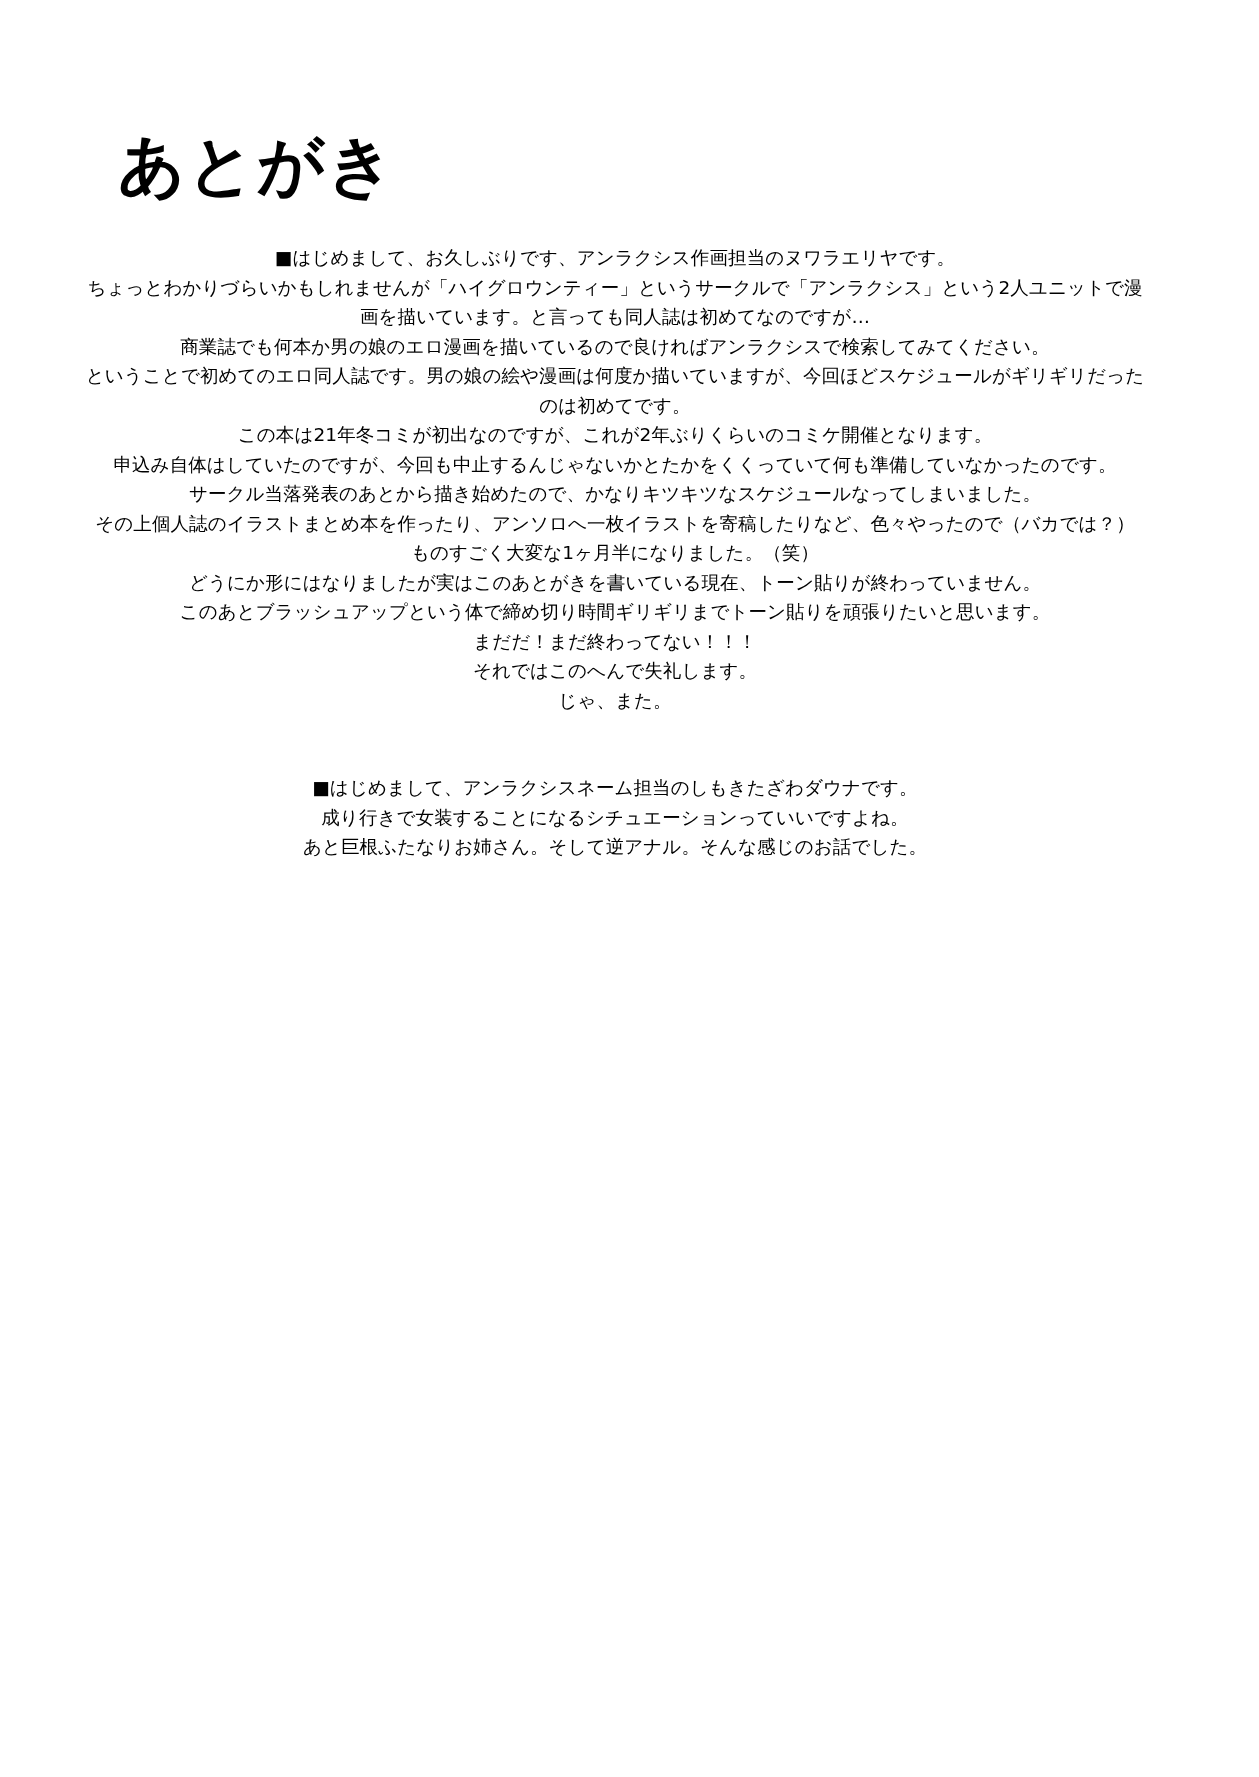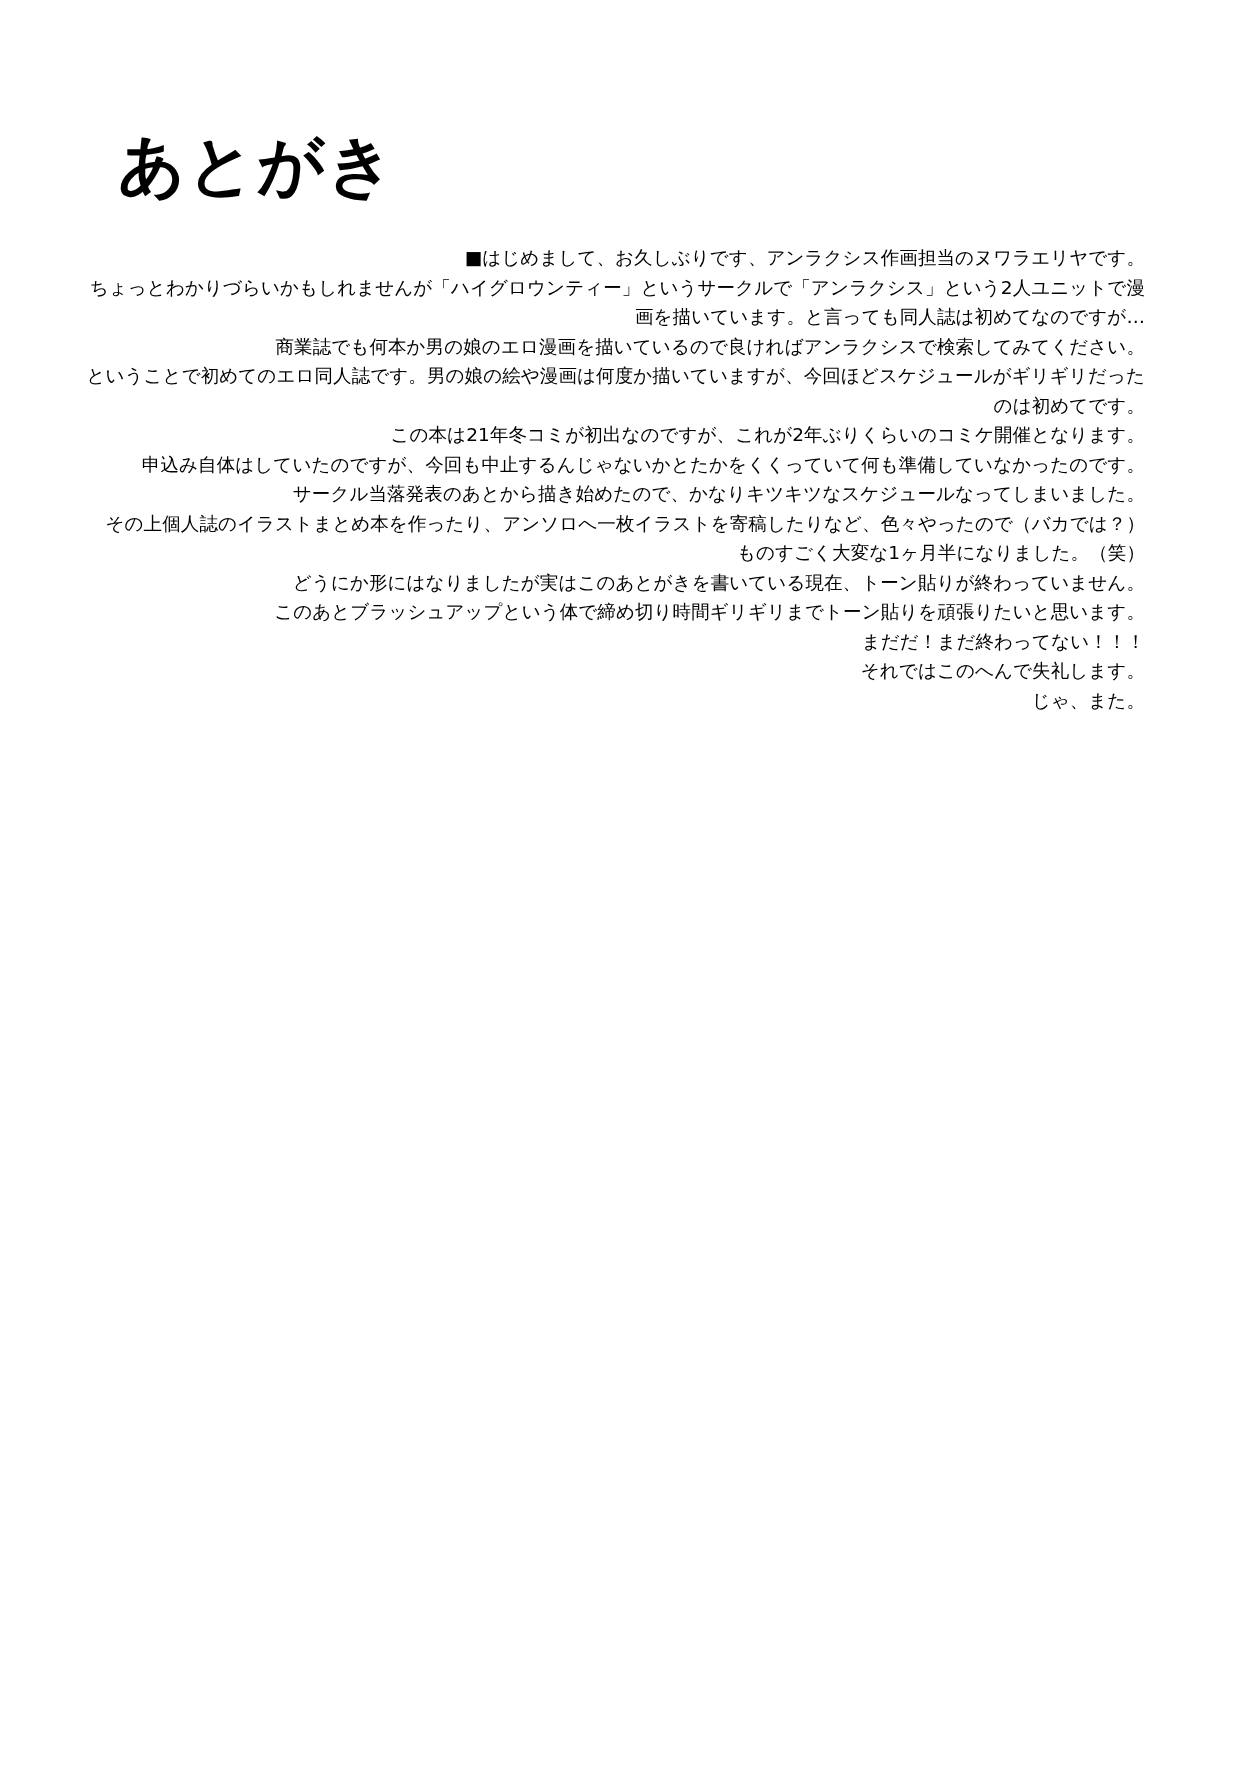--- a/index.html
+++ b/index.html
@@ -32,21 +32,21 @@
     position: absolute;
     left: 85px;
     top: 243px;
     width: 1060px;
   }
   .para {
     font-size: 18.5px;
     line-height: 29.5px;
     color: #000000;
     letter-spacing: 0.1px;
-    text-align: right;
+    text-align: center;
     white-space: pre-wrap;
     font-family: "DejaVu Sans", "Liberation Sans", sans-serif;
   }
   .section-gap {
     height: 58px;
   }
 </style>
 </head>
 <body>
 
@@ -63,15 +63,18 @@
 申込み自体はしていたのですが、今回も中止するんじゃないかとたかをくくっていて何も準備していなかったのです。
 サークル当落発表のあとから描き始めたので、かなりキツキツなスケジュールなってしまいました。
 その上個人誌のイラストまとめ本を作ったり、アンソロへ一枚イラストを寄稿したりなど、色々やったので（バカでは？）
 ものすごく大変な1ヶ月半になりました。（笑）
 どうにか形にはなりましたが実はこのあとがきを書いている現在、トーン貼りが終わっていません。
 このあとブラッシュアップという体で締め切り時間ギリギリまでトーン貼りを頑張りたいと思います。
 まだだ！まだ終わってない！！！
 それではこのへんで失礼します。
 じゃ、また。</div>
     <div class="section-gap"></div>
+    <div class="para">■はじめまして、アンラクシスネーム担当のしもきたざわダウナです。
+成り行きで女装することになるシチュエーションっていいですよね。
+あと巨根ふたなりお姉さん。そして逆アナル。そんな感じのお話でした。</div>
   </div>
 
 </div>
 
 </body></html>

